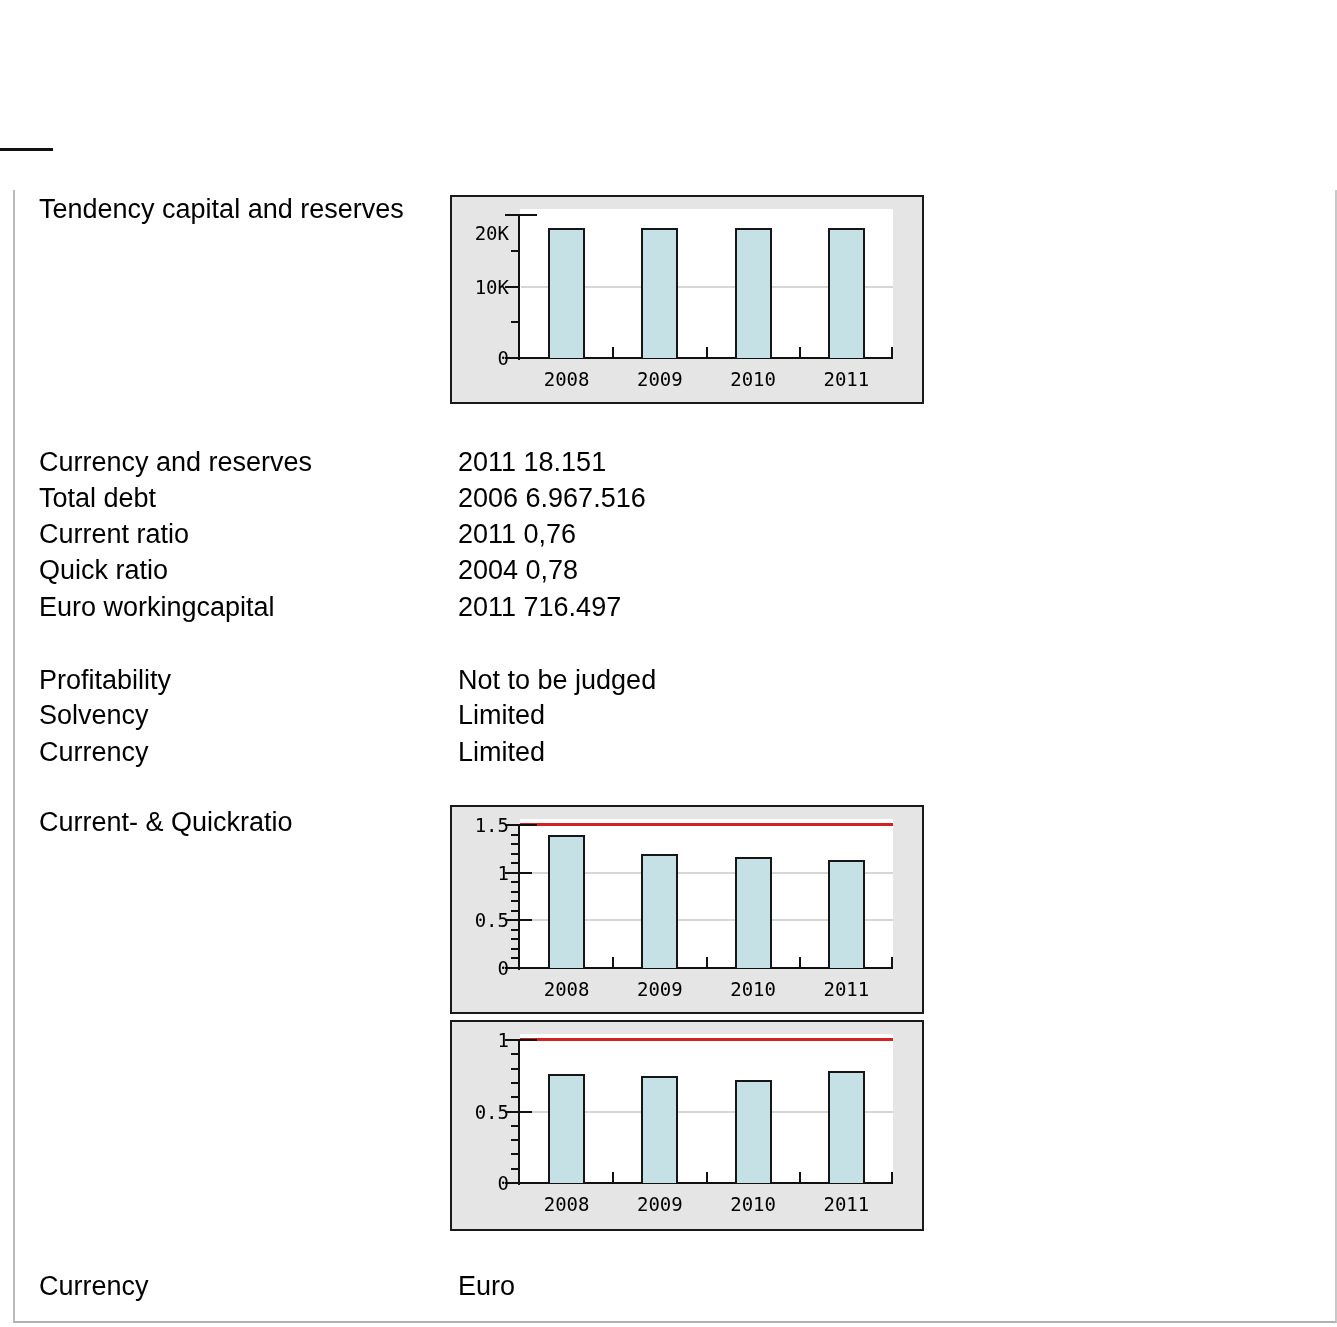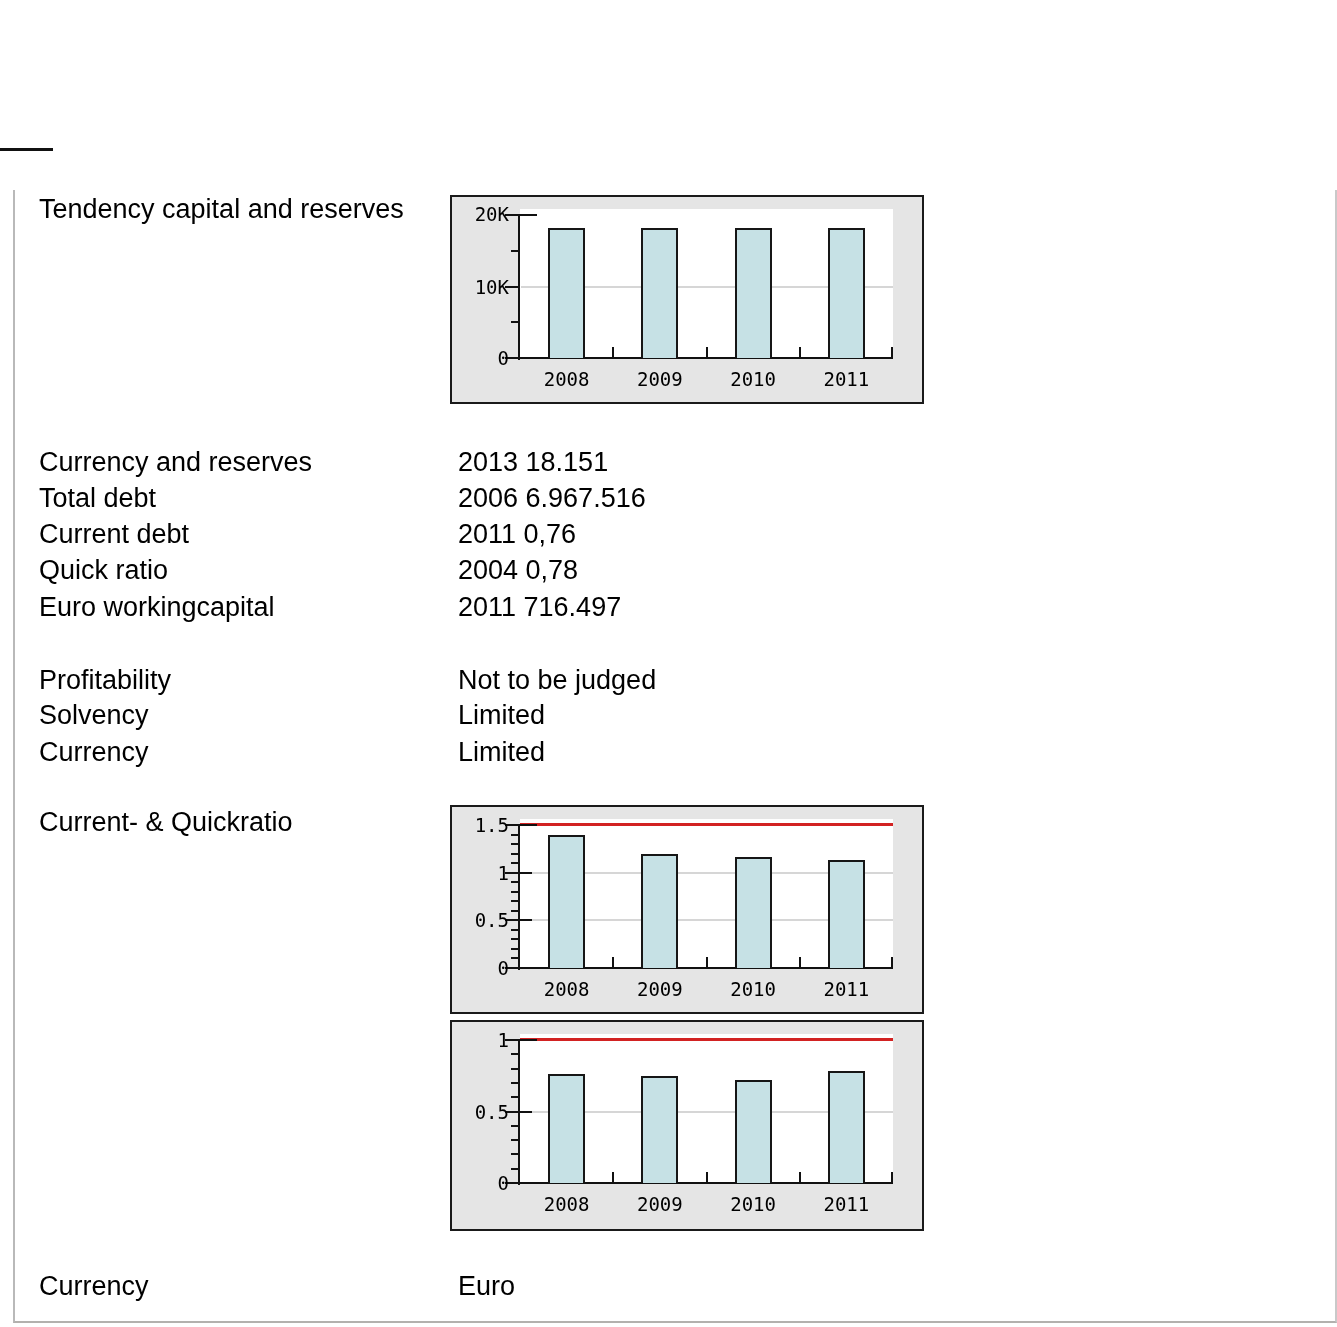--- a/index.html
+++ b/index.html
@@ -40,46 +40,46 @@
     <div class="chart-el" style="left: 69px; top: 88.5px; width: 372px; height: 2px; background: rgb(214, 214, 214);"></div>
     <div class="chart-el" style="left: 66px; top: 17px; width: 2px; height: 146px; background: rgb(17, 17, 17);"></div>
     <div class="chart-el" style="left: 66px; top: 17px; width: 19px; height: 2px; background: rgb(17, 17, 17);"></div>
     <div class="chart-el" style="left: 66px; top: 160px; width: 375px; height: 2px; background: rgb(17, 17, 17);"></div>
     <div class="chart-el" style="left: 439px; top: 150px; width: 2px; height: 10px; background: rgb(17, 17, 17);"></div>
     <div class="chart-el" style="left: 53px; top: 160px; width: 13px; height: 2px; background: rgb(17, 17, 17);"></div>
     <div class="chart-el tick-label" style="left: 0px; top: 150px; width: 57px; height: 22px; text-align: right;">0</div>
     <div class="chart-el" style="left: 53px; top: 88.5px; width: 13px; height: 2px; background: rgb(17, 17, 17);"></div>
     <div class="chart-el tick-label" style="left: 0px; top: 78.5px; width: 57px; height: 22px; text-align: right;">10K</div>
     <div class="chart-el" style="left: 53px; top: 17px; width: 13px; height: 2px; background: rgb(17, 17, 17);"></div>
-    <div class="chart-el tick-label" style="left: 0px; top: 6px; width: 57px; height: 22px; text-align: right;">20K</div>
+    <div class="chart-el tick-label" style="left: 0px; top: 25px; width: 57px; height: 22px; text-align: right;">20K</div>
     <div class="chart-el" style="left: 59px; top: 124.25px; width: 7px; height: 2px; background: rgb(17, 17, 17);"></div>
     <div class="chart-el" style="left: 59px; top: 52.75px; width: 7px; height: 2px; background: rgb(17, 17, 17);"></div>
     <div class="chart-el" style="left: 160.25px; top: 150px; width: 2px; height: 10px; background: rgb(17, 17, 17);"></div>
     <div class="chart-el" style="left: 253.5px; top: 150px; width: 2px; height: 10px; background: rgb(17, 17, 17);"></div>
     <div class="chart-el" style="left: 346.75px; top: 150px; width: 2px; height: 10px; background: rgb(17, 17, 17);"></div>
     <div class="chart-el" style="left: 96.125px; top: 31.2203px; width: 37px; height: 129.78px; box-sizing: border-box; background: rgb(198, 225, 229); border-top: 2px solid rgb(22, 22, 22); border-right: 2px solid rgb(22, 22, 22); border-bottom: none; border-left: 2px solid rgb(22, 22, 22); border-image: initial;"></div>
     <div class="chart-el tick-label" style="left: 82.625px; top: 171px; width: 64px; height: 22px; text-align: center;">2008</div>
     <div class="chart-el" style="left: 189.375px; top: 31.2203px; width: 37px; height: 129.78px; box-sizing: border-box; background: rgb(198, 225, 229); border-top: 2px solid rgb(22, 22, 22); border-right: 2px solid rgb(22, 22, 22); border-bottom: none; border-left: 2px solid rgb(22, 22, 22); border-image: initial;"></div>
     <div class="chart-el tick-label" style="left: 175.875px; top: 171px; width: 64px; height: 22px; text-align: center;">2009</div>
     <div class="chart-el" style="left: 282.625px; top: 31.2203px; width: 37px; height: 129.78px; box-sizing: border-box; background: rgb(198, 225, 229); border-top: 2px solid rgb(22, 22, 22); border-right: 2px solid rgb(22, 22, 22); border-bottom: none; border-left: 2px solid rgb(22, 22, 22); border-image: initial;"></div>
     <div class="chart-el tick-label" style="left: 269.125px; top: 171px; width: 64px; height: 22px; text-align: center;">2010</div>
     <div class="chart-el" style="left: 375.875px; top: 31.2203px; width: 37px; height: 129.78px; box-sizing: border-box; background: rgb(198, 225, 229); border-top: 2px solid rgb(22, 22, 22); border-right: 2px solid rgb(22, 22, 22); border-bottom: none; border-left: 2px solid rgb(22, 22, 22); border-image: initial;"></div>
     <div class="chart-el tick-label" style="left: 362.375px; top: 171px; width: 64px; height: 22px; text-align: center;">2011</div>
   </div>
 
 <div class="row" style="top:450px">
   <span class="lbl">Currency and reserves</span>
-  <span class="val">2013 18.151</span>
+  <span class="val">2011 18.151</span>
 </div>
 <div class="row" style="top:486px">
   <span class="lbl">Total debt</span>
   <span class="val">2006 6.967.516</span>
 </div>
 <div class="row" style="top:522px">
-  <span class="lbl">Current debt</span>
+  <span class="lbl">Current ratio</span>
   <span class="val">2011 0,76</span>
 </div>
 <div class="row" style="top:558px">
   <span class="lbl">Quick ratio</span>
   <span class="val">2004 0,78</span>
 </div>
 <div class="row" style="top:595px">
   <span class="lbl">Euro workingcapital</span>
   <span class="val">2011 716.497</span>
 </div>

